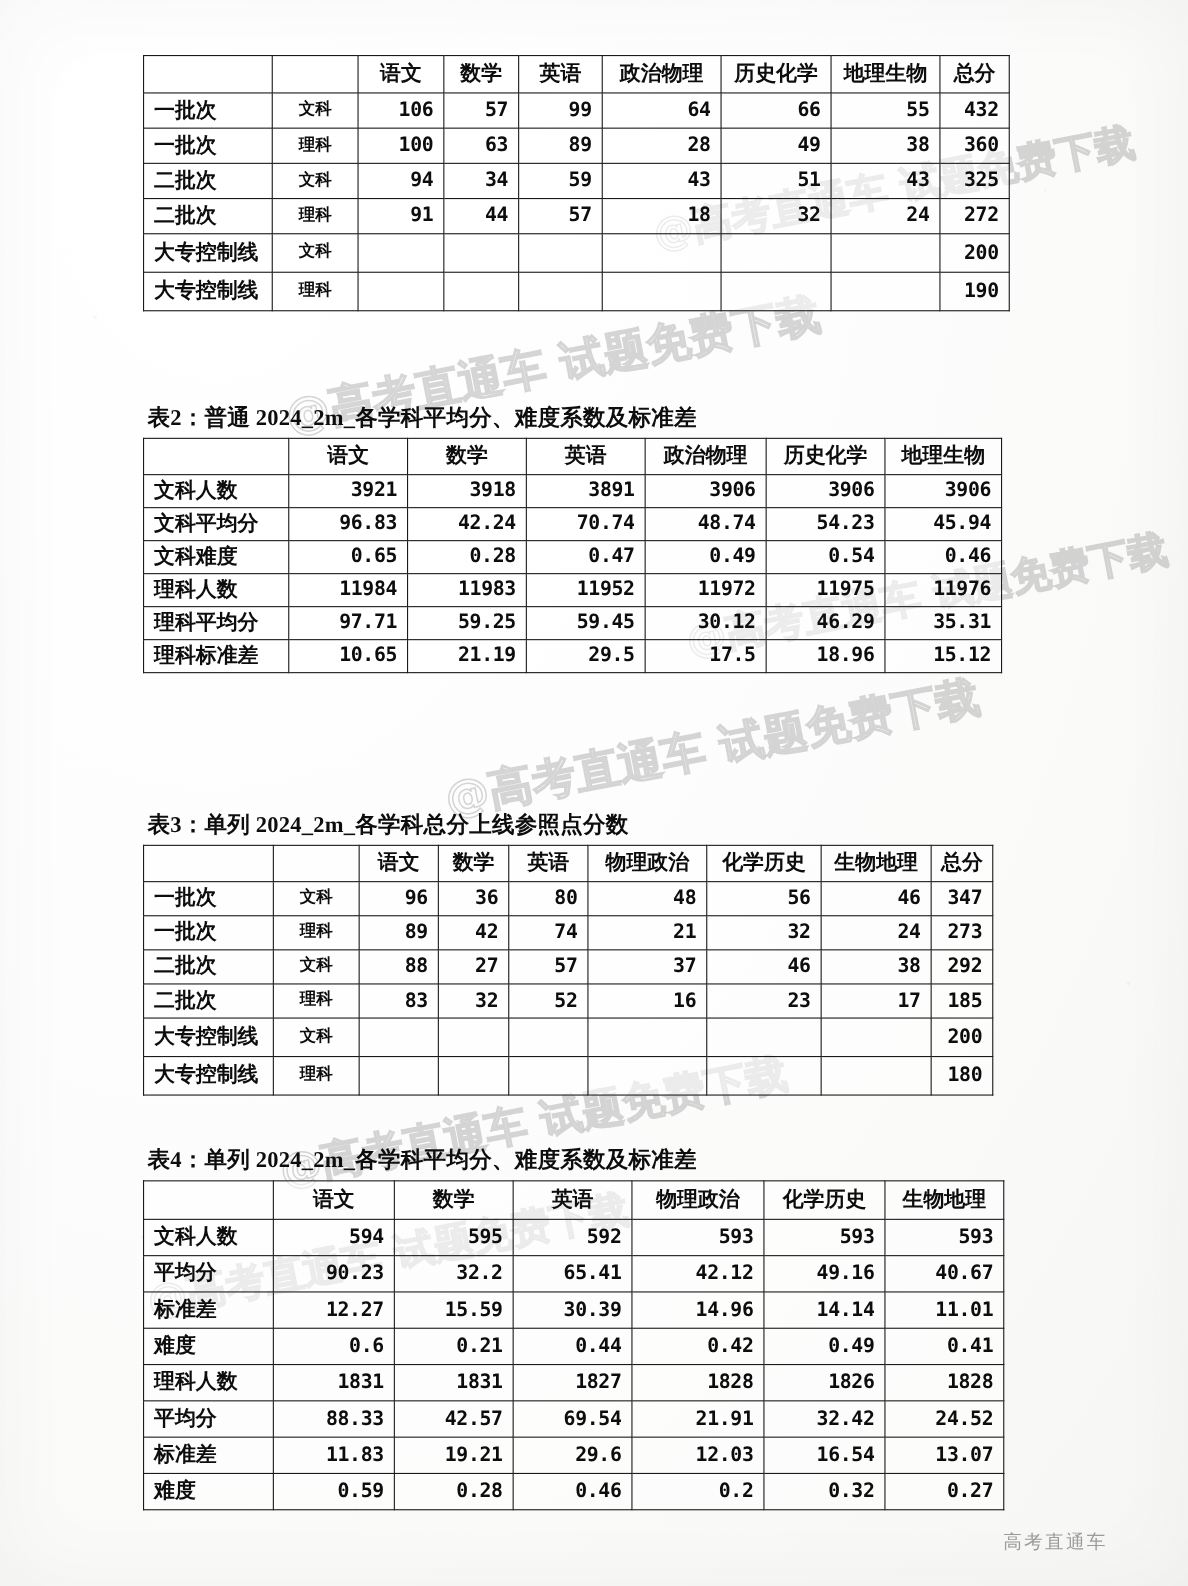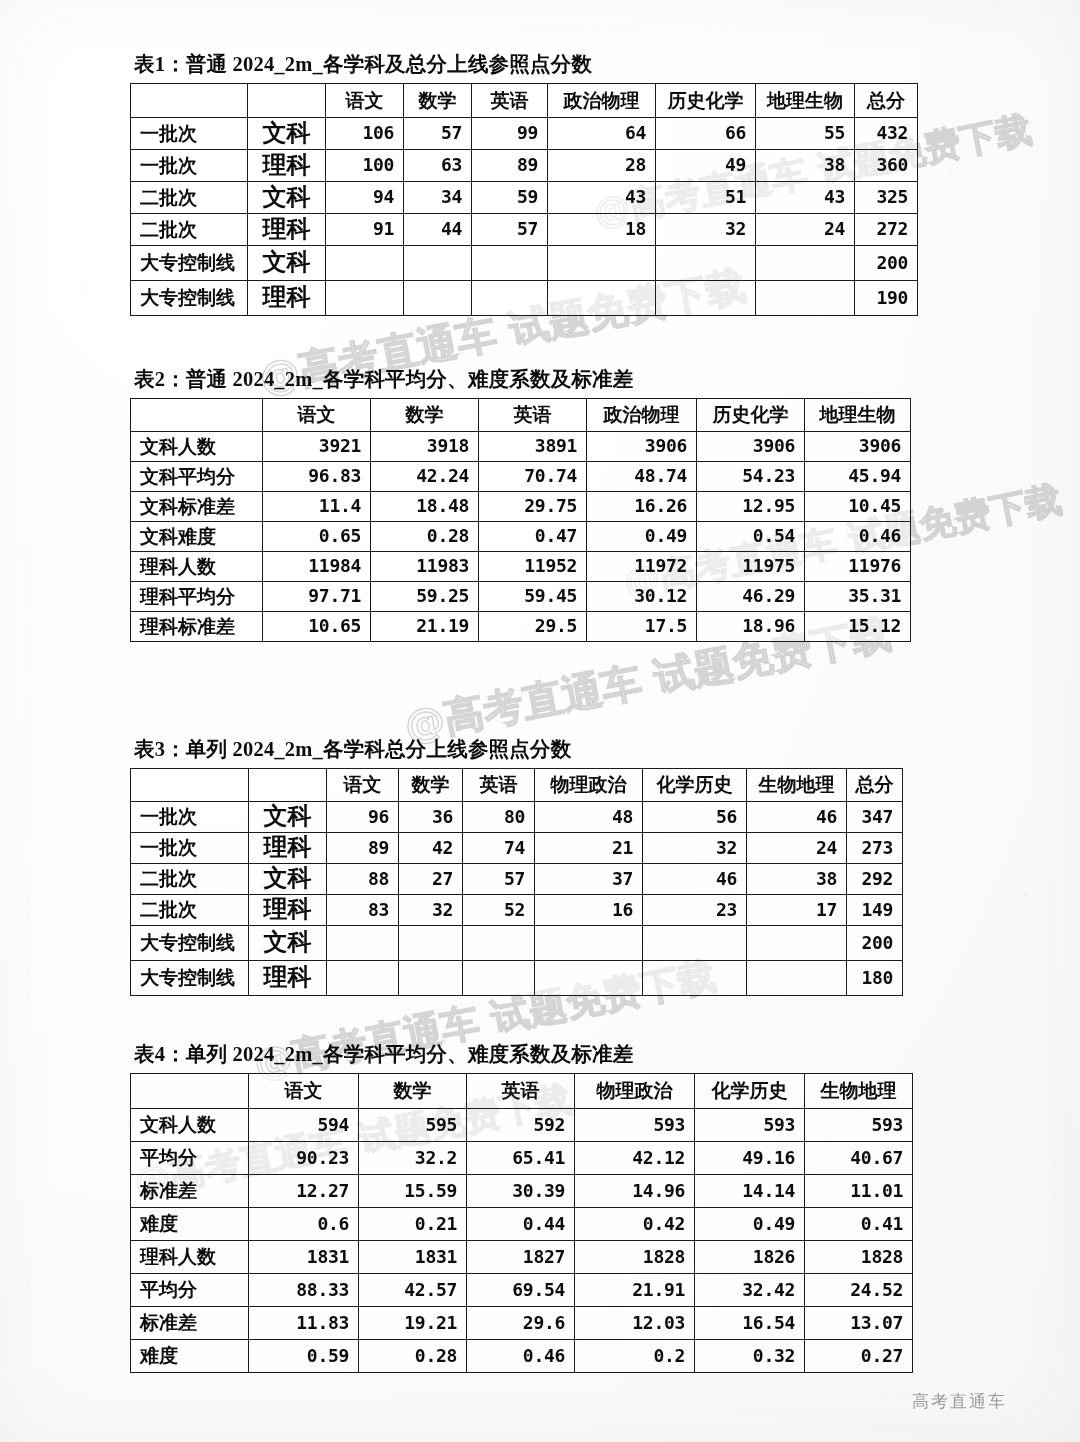--- a/index.html
+++ b/index.html
@@ -69,21 +69,21 @@
     color:#0d0d0d;
     padding:0 7px;
     line-height:1.05;
     box-sizing:border-box;
   }
   
   .hd{ text-align:center; font-size:19px; }
   .hd-blank{}
   
   .rl{ text-align:left; font-size:19px; padding-left:9px;}
-  .rl-c{ text-align:center; font-size:24px;}
+  .rl-c{ text-align:center; font-size:15px;}
   
   .num{
     text-align:right;
     font-family:"DejaVu Sans Mono","Liberation Mono",monospace;
     font-size:18px;
     font-weight:700;
     letter-spacing:-.3px;
     padding-right:9px;
   }
 
@@ -106,21 +106,20 @@
 <div class="wm-layer">
   <div class="wm" style="left:255px;top:352px;font-size:40px;transform:rotate(-11deg);">@高考直通车 试题免费下载</div>
   <div class="wm" style="left:400px;top:700px;font-size:40px;transform:rotate(-11deg);">@高考直通车 试题免费下载</div>
   <div class="wm" style="left:250px;top:1040px;font-size:38px;transform:rotate(-11deg);">@高考直通车 试题免费下载</div>
   <div class="wm" style="left:590px;top:190px;font-size:36px;transform:rotate(-11deg);">@高考直通车 试题免费下载</div>
   <div class="wm" style="left:620px;top:560px;font-size:36px;transform:rotate(-11deg);">@高考直通车 试题免费下载</div>
   <div class="wm" style="left:130px;top:1160px;font-size:36px;transform:rotate(-11deg);">@高考直通车 试题免费下载</div>
 </div>
 
 <div class="block" style="left:130px;top:50px;">
-  <div class="tbl-title">表1：普通 2024_2m_各学科及总分上线参照点分数</div>
   <table style="width:775px;">
     <colgroup>
       <col style="width:117px">
         <col style="width:78px">
         <col style="width:78px">
       <col style="width:68px">
         <col style="width:76px">
         <col style="width:108px">
       <col style="width:100px">
         <col style="width:99px">
@@ -240,29 +239,20 @@
       <td class="num">3906</td>
     </tr>
     <tr style="height:30px;">
       <td class="rl">文科平均分</td>
       <td class="num">96.83</td>
       <td class="num">42.24</td>
       <td class="num">70.74</td>
       <td class="num">48.74</td>
       <td class="num">54.23</td>
       <td class="num">45.94</td>
-    </tr>
-    <tr style="height:30px;">
-      <td class="rl">文科标准差</td>
-      <td class="num">11.4</td>
-      <td class="num">18.48</td>
-      <td class="num">29.75</td>
-      <td class="num">16.26</td>
-      <td class="num">12.95</td>
-      <td class="num">10.45</td>
     </tr>
     <tr style="height:30px;">
       <td class="rl">文科难度</td>
       <td class="num">0.65</td>
       <td class="num">0.28</td>
       <td class="num">0.47</td>
       <td class="num">0.49</td>
       <td class="num">0.54</td>
       <td class="num">0.46</td>
     </tr>
@@ -358,21 +348,21 @@
     </tr>
     <tr style="height:31px;">
       <td class="rl">二批次</td>
       <td class="rl-c">理科</td>
       <td class="num">83</td>
       <td class="num">32</td>
       <td class="num">52</td>
       <td class="num">16</td>
       <td class="num">23</td>
       <td class="num">17</td>
-      <td class="num">149</td>
+      <td class="num">185</td>
     </tr>
     <tr style="height:35px;">
       <td class="rl">大专控制线</td>
       <td class="rl-c">文科</td>
       <td class="num"></td>
       <td class="num"></td>
       <td class="num"></td>
       <td class="num"></td>
       <td class="num"></td>
       <td class="num"></td>

